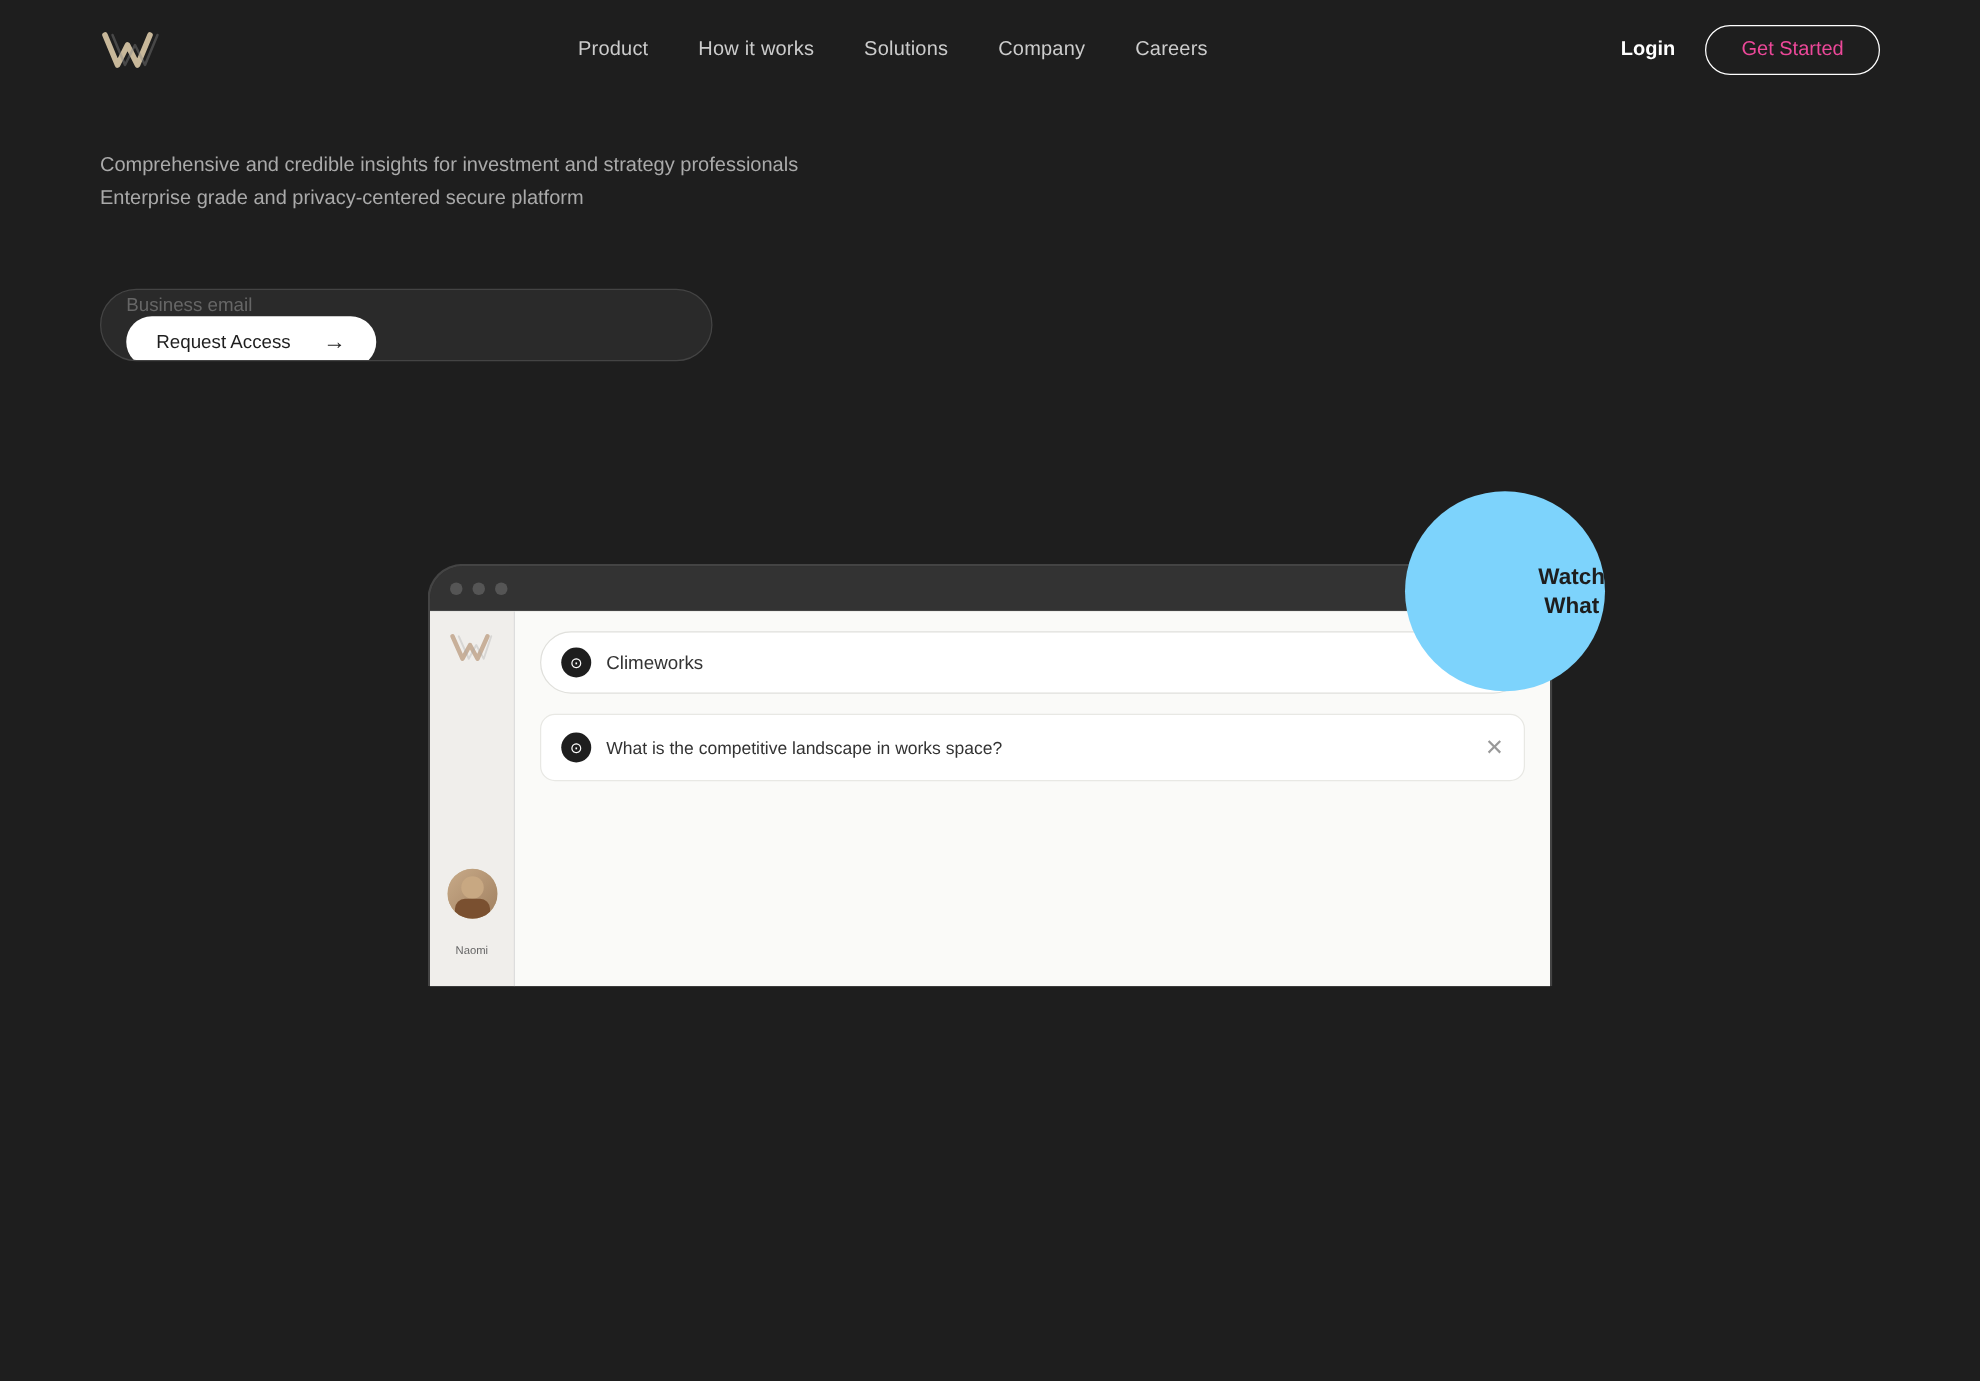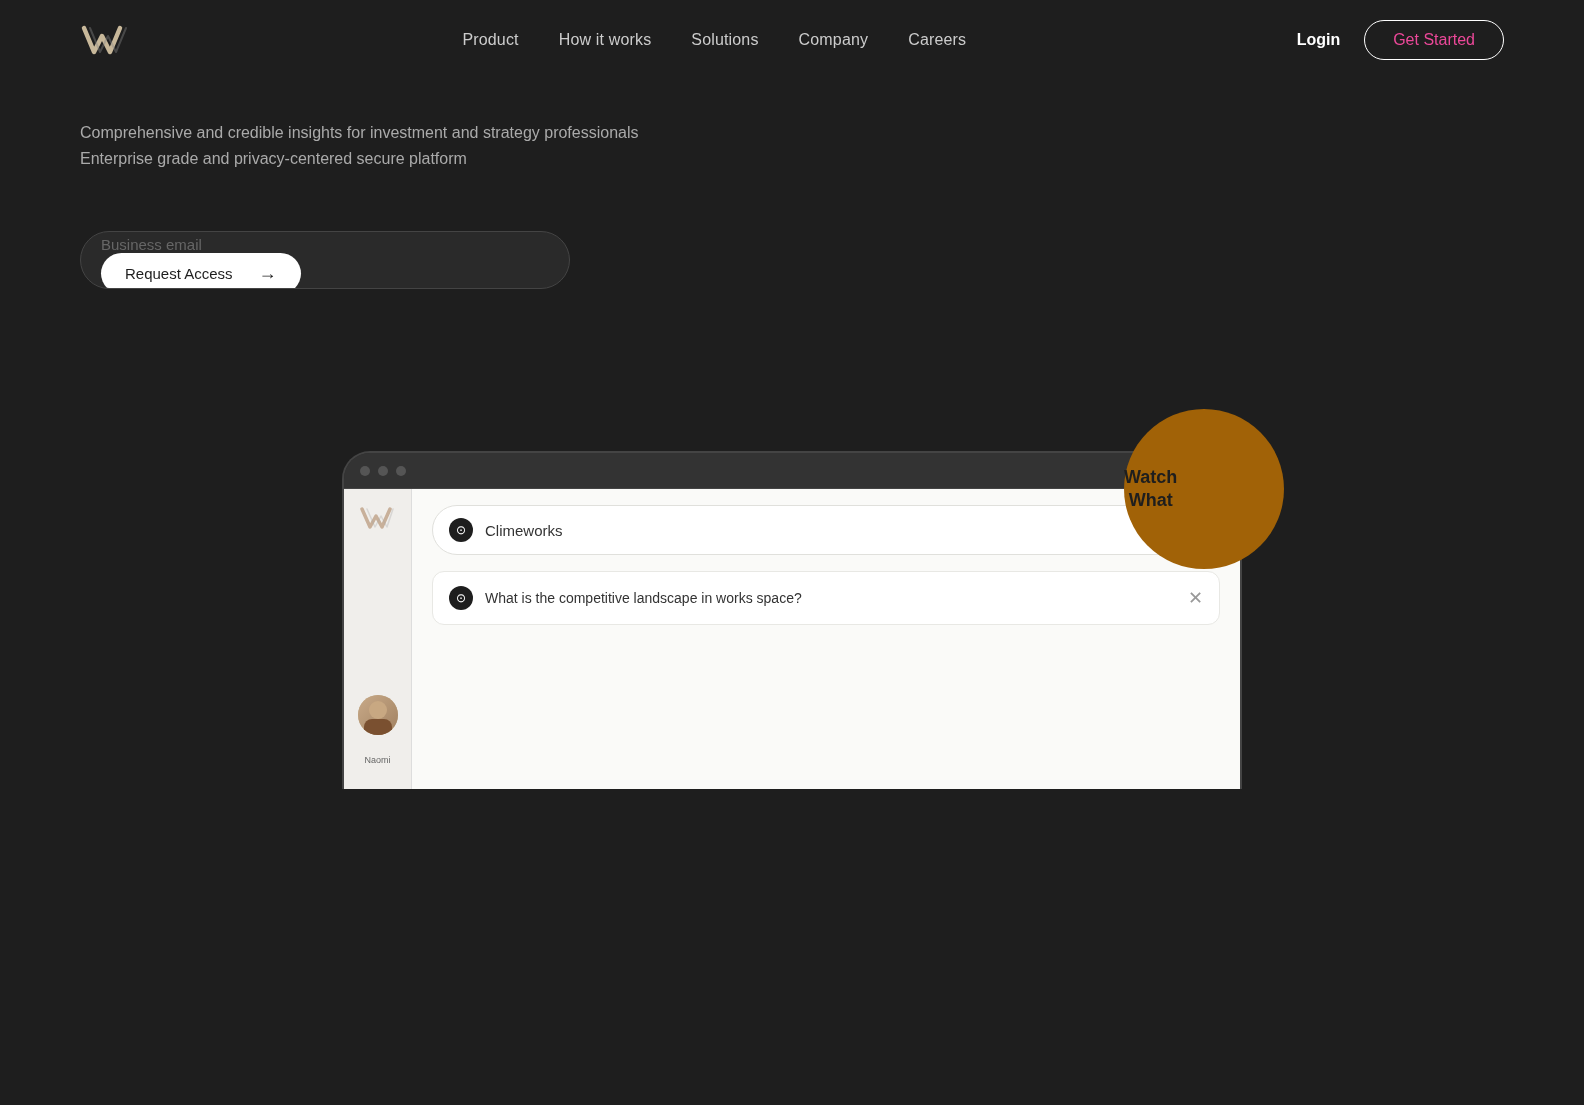--- a/index.html
+++ b/index.html
@@ -147,28 +147,28 @@
     .product-demo {
       position: relative;
       margin-top: 80px;
       height: 420px;
     }
 
     
     .watch-video-circle {
       position: absolute;
       right: 220px;
-      top: 40px;
+      top: 24px;
       width: 160px;
       height: 160px;
       border-radius: 50%;
-      background: #a16207;
+      background: #7dd3fc;
       display: flex;
       flex-direction: column;
-      align-items: flex-start;
+      align-items: flex-end;
       justify-content: center;
       cursor: pointer;
       z-index: 20;
     }
 
     .watch-video-text {
       color: #1e1e1e;
       font-size: 18px;
       font-weight: 600;
       text-align: center;

